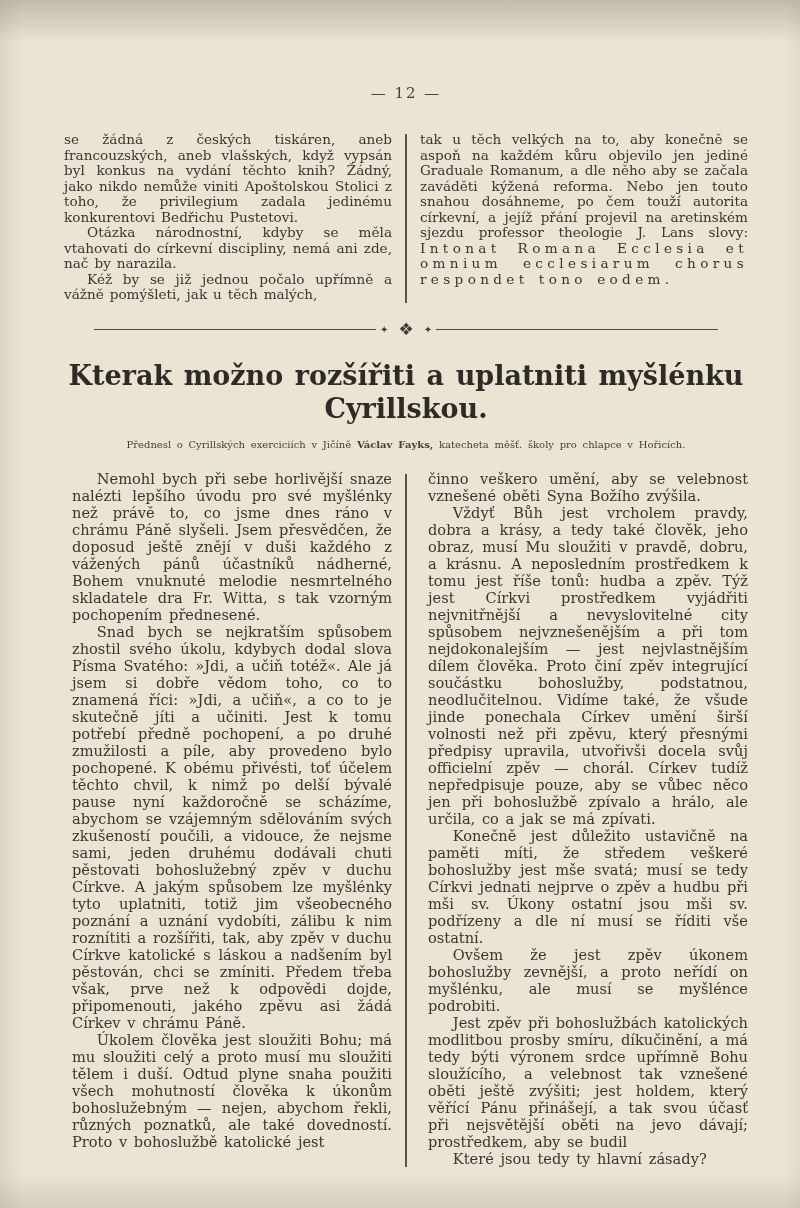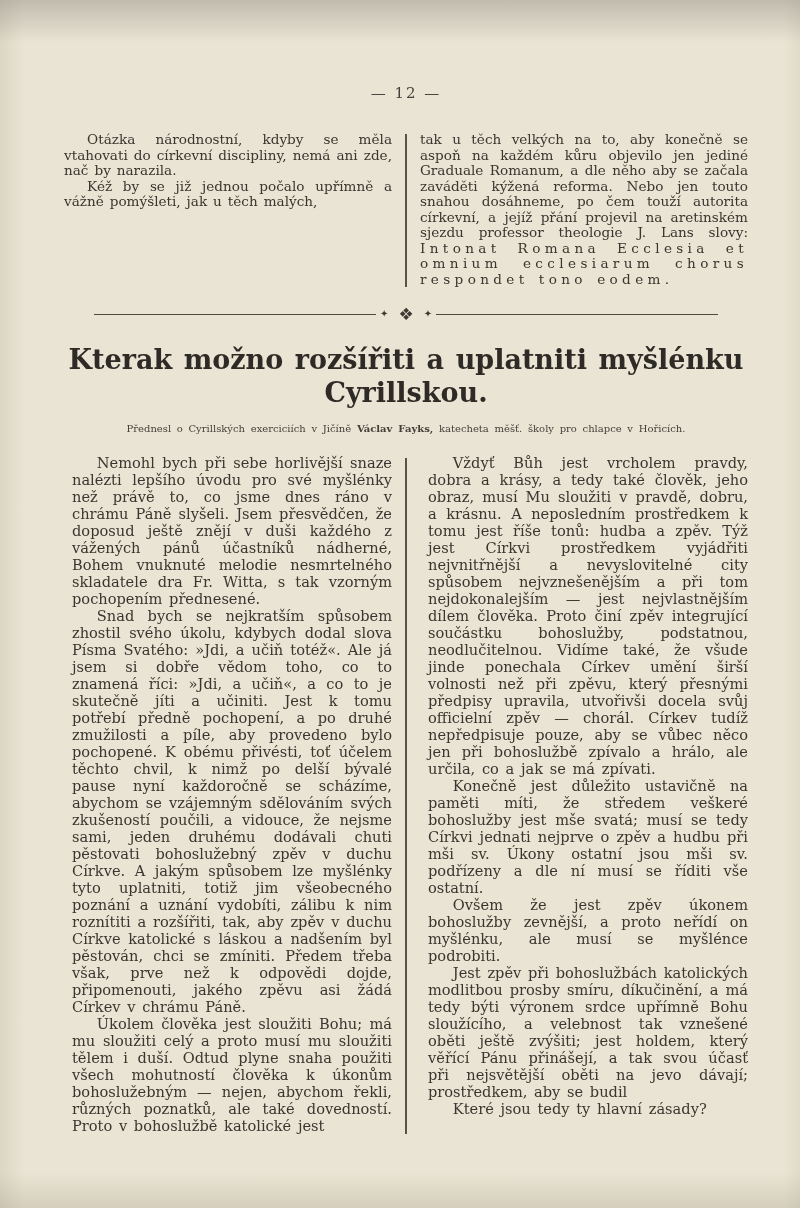--- a/index.html
+++ b/index.html
@@ -108,20 +108,21 @@
 </style>
 </head>
 <body>
 
 <div class="page">
 
   <div class="page-number">— 12 —</div>
 
   <section class="two-col top-section">
     <div class="col">
+      <p class="no-indent">se žádná z českých tiskáren, aneb francouzských, aneb vlašských, když vypsán byl konkus na vydání těchto knih? Žádný, jako nikdo nemůže viniti Apoštolskou Stolici z toho, že privilegium zadala jedinému konkurentovi Bedřichu Pustetovi.</p>
       <p class="indent">Otázka národnostní, kdyby se měla vtahovati do církevní discipliny, nemá ani zde, nač by narazila.</p>
       <p class="indent">Kéž by se již jednou počalo upřímně a vážně pomýšleti, jak u těch malých,</p>
     </div>
     <div class="col-rule"></div>
     <div class="col">
       <p><span>tak u těch velkých na to, aby konečně se aspoň na každém kůru objevilo jen jediné Graduale Romanum, a dle něho aby se začala zaváděti kýžená reforma. Nebo jen touto snahou dosáhneme, po čem touží autorita církevní, a jejíž přání projevil na aretinském sjezdu professor theologie J. Lans slovy:</span>
         <span class="latin-spaced">Intonat Romana Ecclesia et omnium ecclesiarum chorus respondet tono eodem.</span></p>
     </div>
   </section>
 
@@ -145,20 +146,21 @@
   </p>
 
   <section class="two-col main-section">
     <div class="col">
       <p class="indent">Nemohl bych při sebe horlivější snaze nalézti lepšího úvodu pro své myšlénky než právě to, co jsme dnes ráno v chrámu Páně slyšeli. Jsem přesvědčen, že doposud ještě znějí v duši každého z vážených pánů účastníků nádherné, Bohem vnuknuté melodie nesmrtelného skladatele dra Fr. Witta, s tak vzorným pochopením přednesené.</p>
       <p class="indent">Snad bych se nejkratším spůsobem zhostil svého úkolu, kdybych dodal slova Písma Svatého: »Jdi, a učiň totéž«. Ale já jsem si dobře vědom toho, co to znamená říci: »Jdi, a učiň«, a co to je skutečně jíti a učiniti. Jest k tomu potřebí předně pochopení, a po druhé zmužilosti a píle, aby provedeno bylo pochopené. K obému přivésti, toť účelem těchto chvil, k nimž po delší bývalé pause nyní každoročně se scházíme, abychom se vzájemným sdělováním svých zkušeností poučili, a vidouce, že nejsme sami, jeden druhému dodávali chuti pěstovati bohoslužebný zpěv v duchu Církve. A jakým spůsobem lze myšlénky tyto uplatniti, totiž jim všeobecného poznání a uznání vydobíti, zálibu k nim roznítiti a rozšířiti, tak, aby zpěv v duchu Církve katolické s láskou a nadšením byl pěstován, chci se zmíniti. Předem třeba však, prve než k odpovědi dojde, připomenouti, jakého zpěvu asi žádá Církev v chrámu Páně.</p>
       <p class="indent">Úkolem člověka jest sloužiti Bohu; má mu sloužiti celý a proto musí mu sloužiti tělem i duší. Odtud plyne snaha použiti všech mohutností člověka k úkonům bohoslužebným — nejen, abychom řekli, různých poznatků, ale také dovedností. Proto v bohoslužbě katolické jest</p>
     </div>
     <div class="col-rule"></div>
     <div class="col">
+      <p class="no-indent">činno veškero umění, aby se velebnost vznešené oběti Syna Božího zvýšila.</p>
       <p class="indent">Vždyť Bůh jest vrcholem pravdy, dobra a krásy, a tedy také člověk, jeho obraz, musí Mu sloužiti v pravdě, dobru, a krásnu. A neposledním prostředkem k tomu jest říše tonů: hudba a zpěv. Týž jest Církvi prostředkem vyjádřiti nejvnitřnější a nevyslovitelné city spůsobem nejvznešenějším a při tom nejdokonalejším — jest nejvlastnějším dílem člověka. Proto činí zpěv integrující součástku bohoslužby, podstatnou, neodlučitelnou. Vidíme také, že všude jinde ponechala Církev umění širší volnosti než při zpěvu, který přesnými předpisy upravila, utvořivši docela svůj officielní zpěv — chorál. Církev tudíž nepředpisuje pouze, aby se vůbec něco jen při bohoslužbě zpívalo a hrálo, ale určila, co a jak se má zpívati.</p>
       <p class="indent">Konečně jest důležito ustavičně na paměti míti, že středem veškeré bohoslužby jest mše svatá; musí se tedy Církvi jednati nejprve o zpěv a hudbu při mši sv. Úkony ostatní jsou mši sv. podřízeny a dle ní musí se říditi vše ostatní.</p>
       <p class="indent">Ovšem že jest zpěv úkonem bohoslužby zevnější, a proto neřídí on myšlénku, ale musí se myšlénce podrobiti.</p>
       <p class="indent">Jest zpěv při bohoslužbách katolických modlitbou prosby smíru, díkučinění, a má tedy býti výronem srdce upřímně Bohu sloužícího, a velebnost tak vznešené oběti ještě zvýšiti; jest holdem, který věřící Pánu přinášejí, a tak svou účasť při nejsvětější oběti na jevo dávají; prostředkem, aby se budil</p>
       <p class="indent">Které jsou tedy ty hlavní zásady?</p>
     </div>
   </section>
 
 </div>
 

